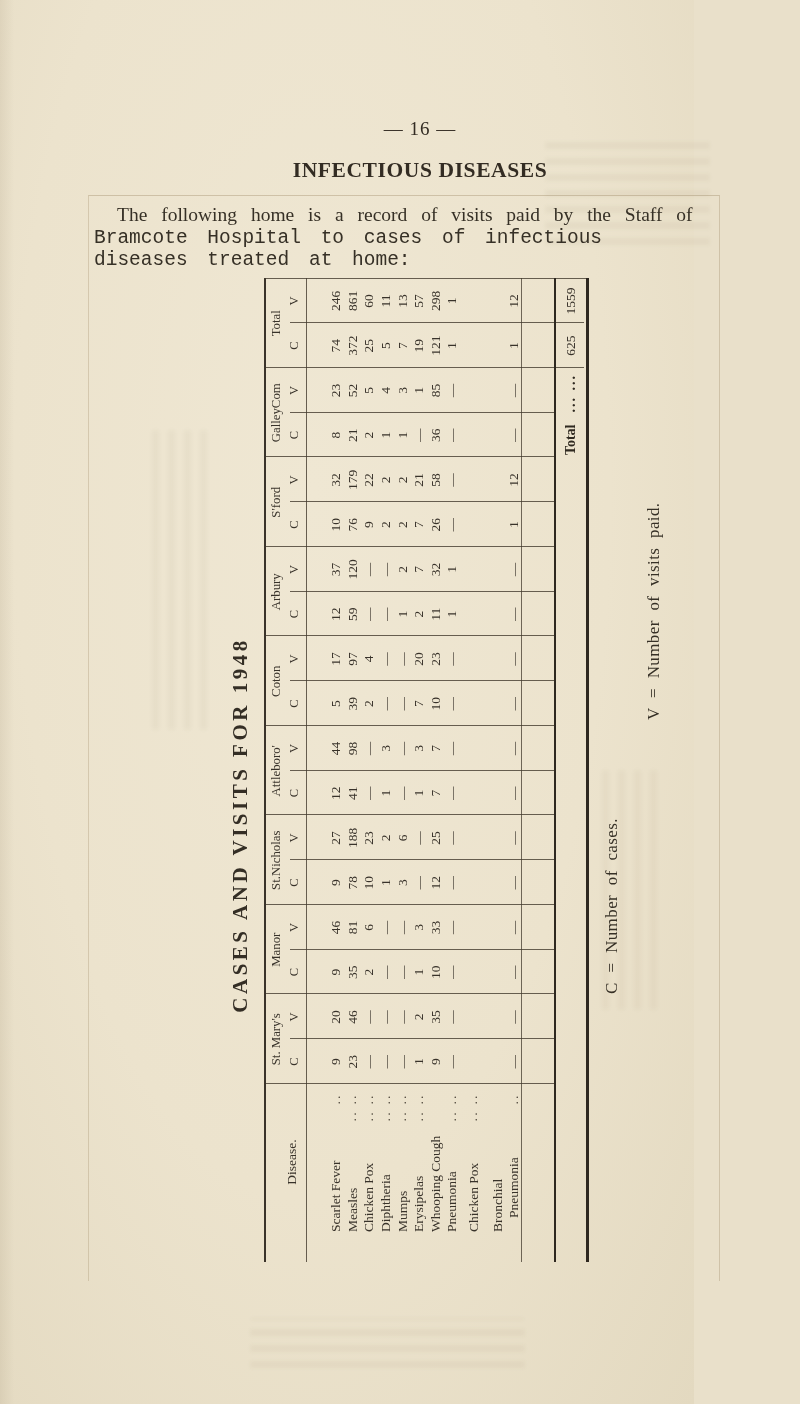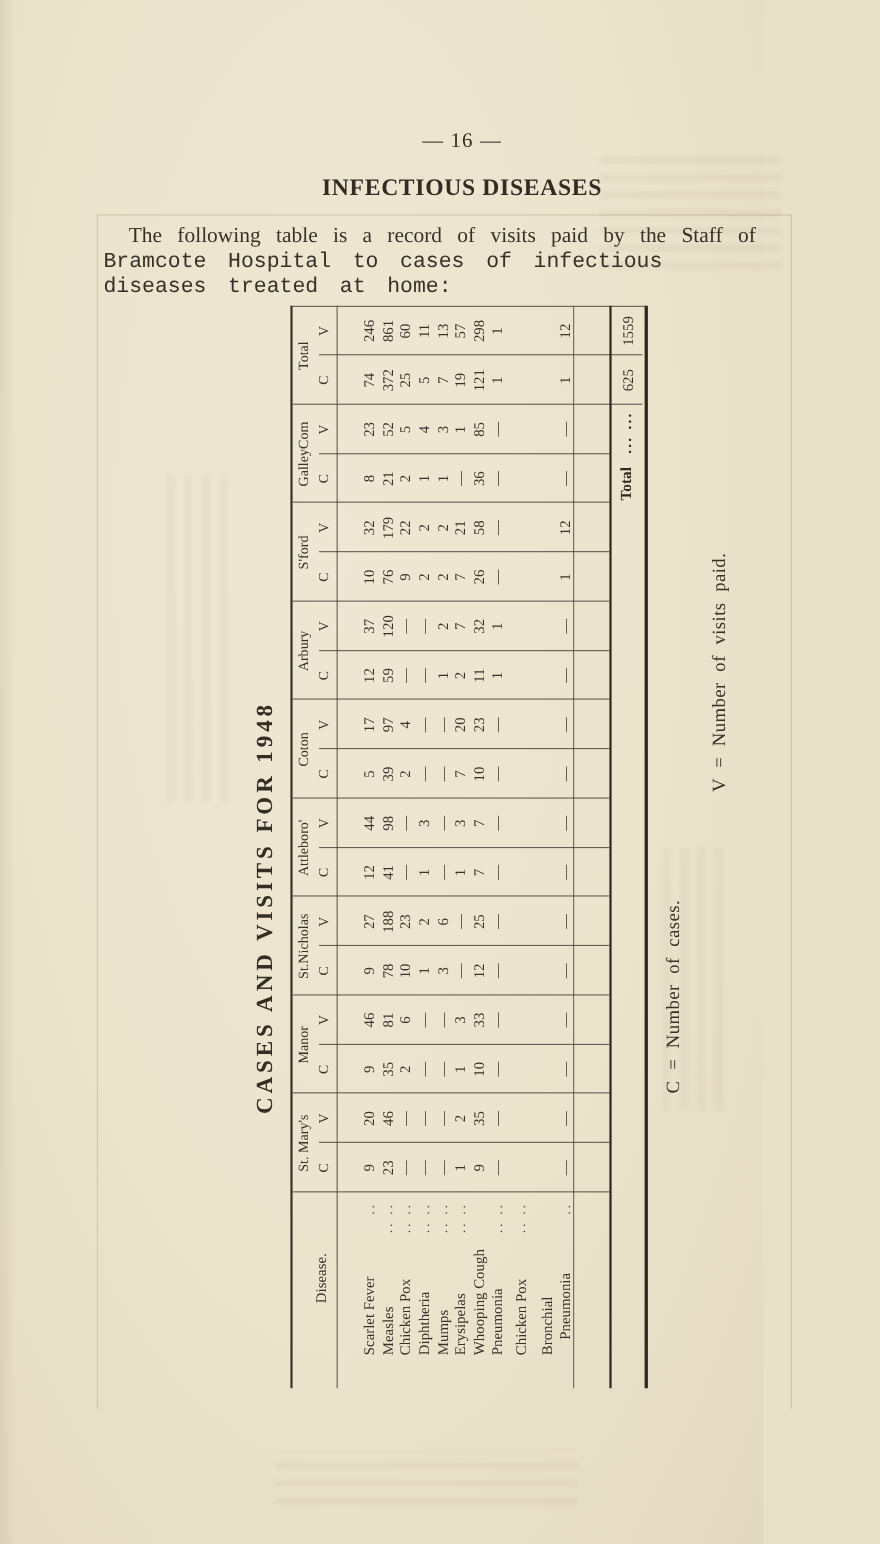--- a/index.html
+++ b/index.html
@@ -88,21 +88,21 @@
 <div class="page">
 
   <div class="ghost-box"></div>
   <div class="smudge sm-h s1"></div>
   <div class="smudge sm-v s2"></div>
   <div class="smudge sm-v s3"></div>
   <div class="smudge sm-h s4"></div>
 
   <div class="pagenum">— 16 —</div>
   <h1 class="heading">INFECTIOUS DISEASES</h1>
-  <div class="introline intro1">The following table is a record of visits paid by the Staff of</div>
+  <div class="introline intro1">The following home is a record of visits paid by the Staff of</div>
   <div class="introline intro2">Bramcote Hospital to cases of infectious diseases treated at home:</div>
 
   <div class="rot">
     <div class="tbl-title">CASES AND VISITS FOR 1948</div>
 
     <div class="tbl">
       <div class="rule rule-top"></div>
       <div class="hdr-disease">Disease.</div>
       <div id="hdr-groups">
           <div class="hgroup" style="left: 178px; width: 89.5px;">

